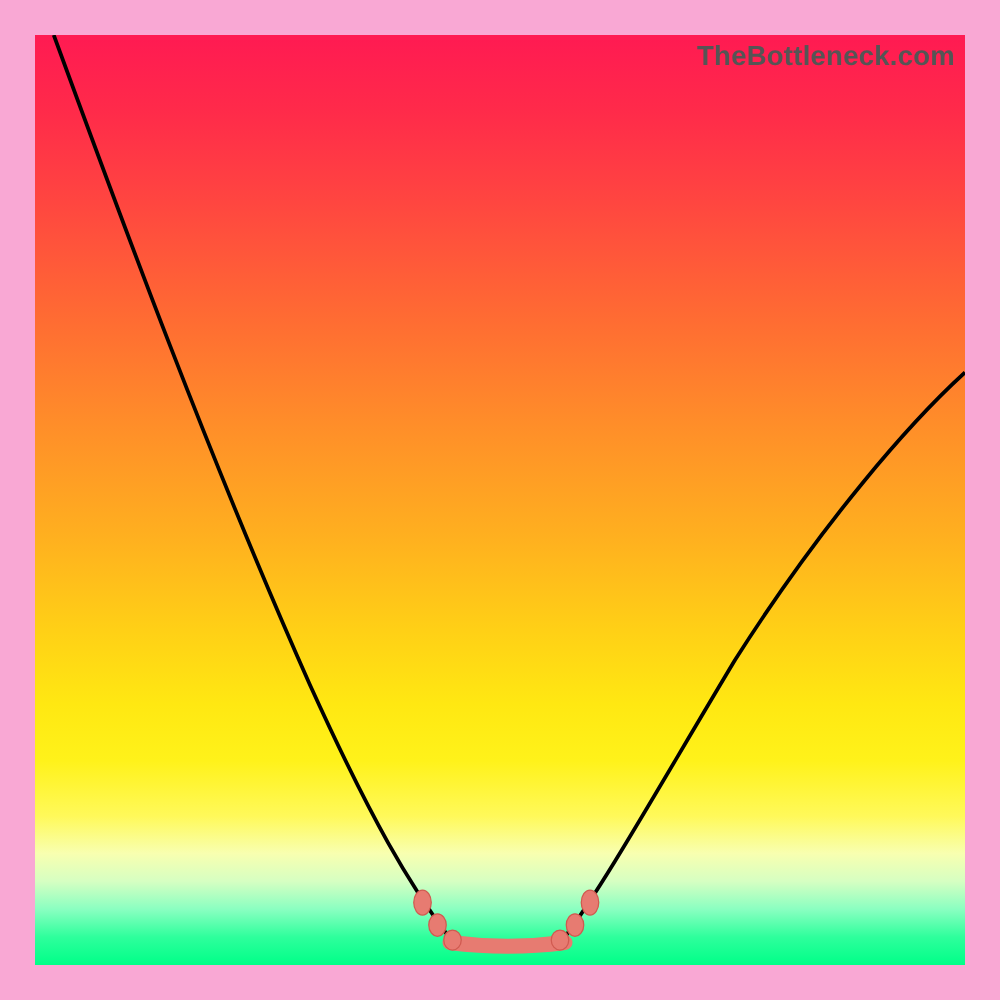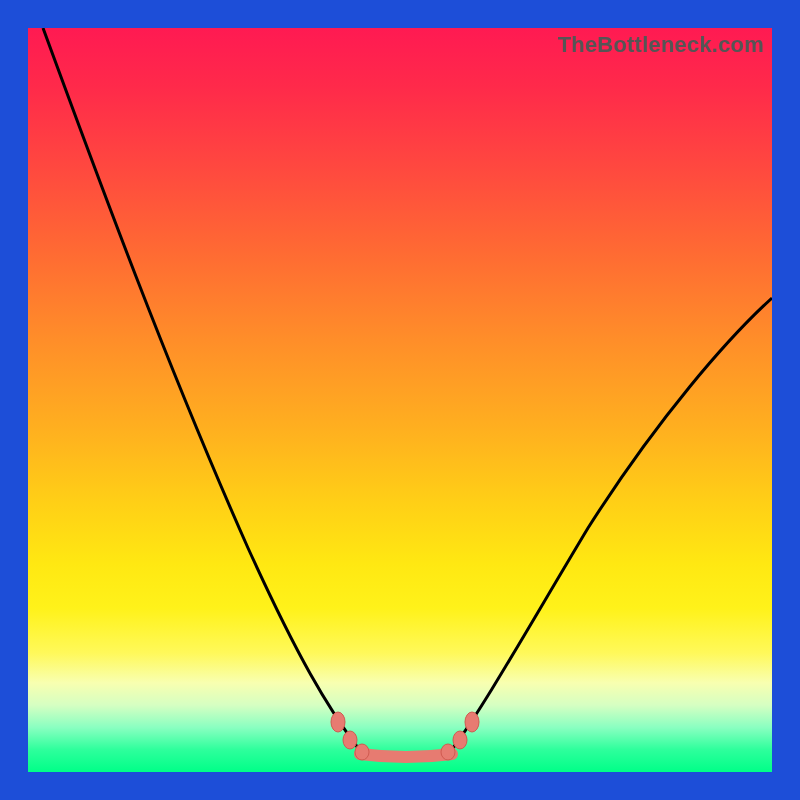--- a/index.html
+++ b/index.html
@@ -1,20 +1,20 @@
 <!DOCTYPE html>
 <html><head>
 <meta charset="utf-8">
 <style>
   * { margin: 0; padding: 0; box-sizing: border-box; }
   html, body { width: 800px; height: 800px; overflow: hidden; background: #000; }
   .frame {
     width: 800px;
     height: 800px;
-    background: #1d4ed8;
+    background: #f9a8d4;
     position: relative;
   }
   .plot-area {
     position: absolute;
     left: 28px;
     top: 28px;
     width: 744px;
     height: 744px;
     
     background: linear-gradient(to bottom,

